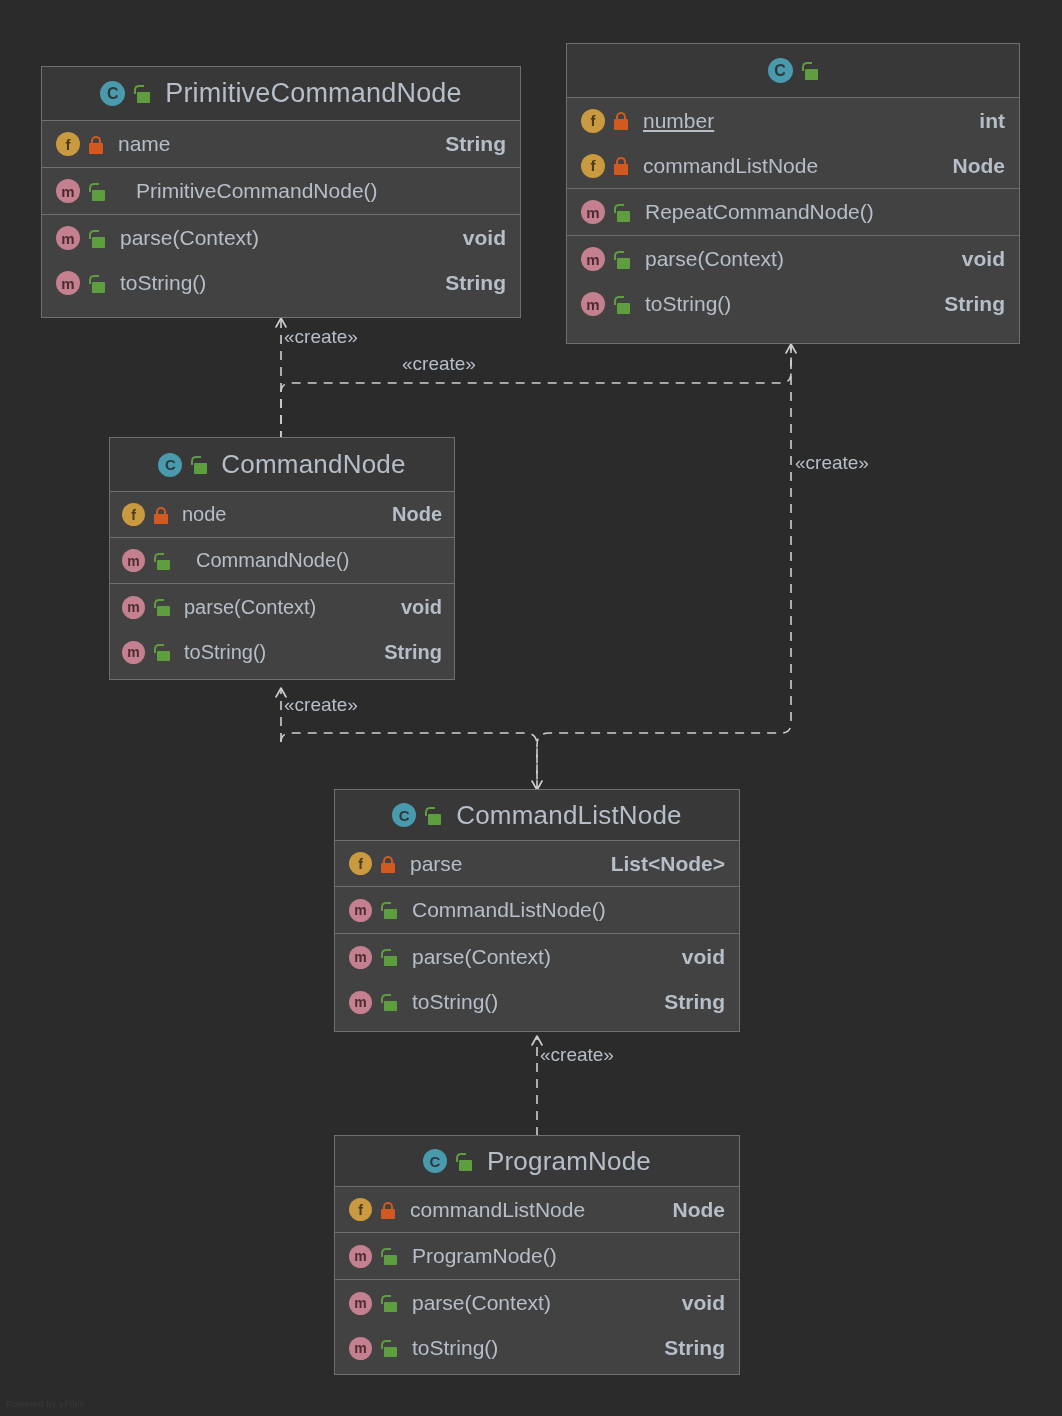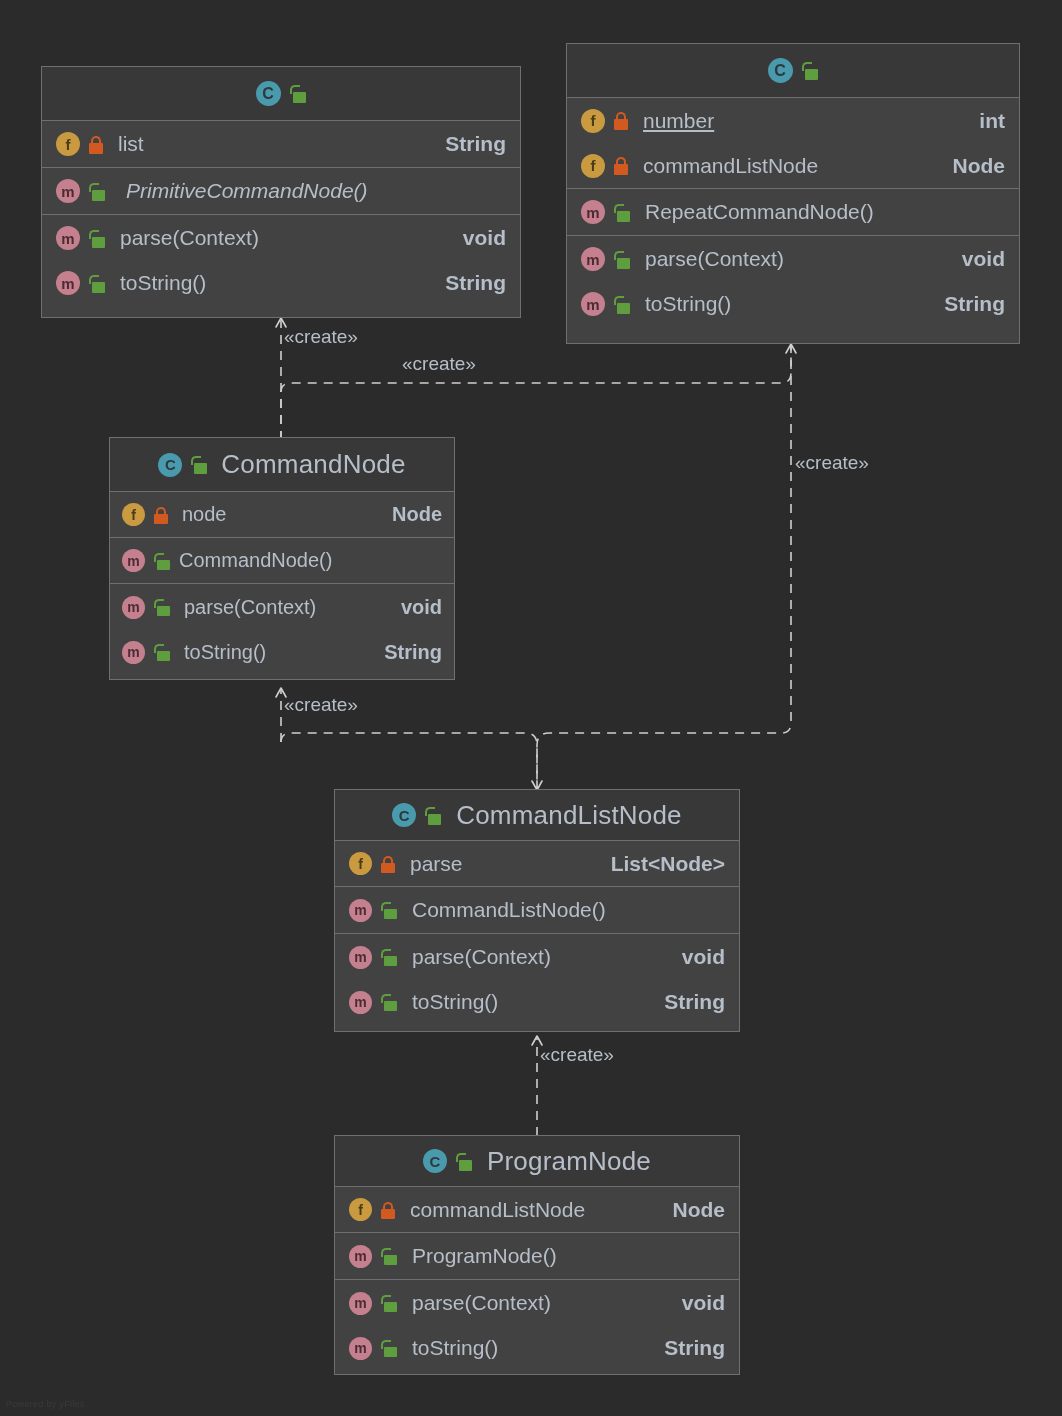--- a/index.html
+++ b/index.html
@@ -109,43 +109,44 @@
 
   <div class="elabel" style="left:540px;top:1044px;font-size:19px;">«create»</div>
 
   <div class="uml" style="left:41px;top:66px;width:480px;height:252px;">
     <div class="hdr center" style="height:54px;padding:0 14px;">
       <span class="badge cls" style="width:25px;height:25px;font-size:16px;">C</span>
       <span class="lock pub" style="width:17px;height:19px;margin-left:9px;">
         <span class="body" style="width:13px;height:11px;left:3px;"></span>
         <span class="sh" style="width:10px;height:9px;left:0px;top:1px;"></span>
       </span>
+      <span class="title" style="font-size:27px;margin-left:14px;">PrimitiveCommandNode</span>
     </div>
 
     <div class="sect">
       <div class="row" style="height:46px;padding:0 14px;font-size:21px;">
         <span class="badge fld" style="width:24px;height:24px;font-size:15px;">f</span>
         <span class="lock prv" style="width:15px;height:19px;margin-left:9px;">
           <span class="body" style="width:14px;height:11px;left:0px;"></span>
           <span class="sh" style="width:10px;height:9px;left:2px;top:1px;"></span>
         </span>
-        <span class="nm" style="margin-left:14px;">list</span>
-        <span class="sp"></span>
-        <span class="ty">String</span>
-      </div>
-    </div>
-
-    <div class="sect">
-      <div class="row" style="height:46px;padding:0 14px;font-size:21px;">
-        <span class="badge mth" style="width:24px;height:24px;font-size:15px;">m</span>
-        <span class="lock pub" style="width:17px;height:19px;margin-left:9px;">
-          <span class="body" style="width:13px;height:11px;left:3px;"></span>
-          <span class="sh" style="width:10px;height:9px;left:0px;top:1px;"></span>
-        </span>
-        <span class="nm" style="margin-left:20px;font-style:italic;">PrimitiveCommandNode()</span>
+        <span class="nm" style="margin-left:14px;">name</span>
+        <span class="sp"></span>
+        <span class="ty">String</span>
+      </div>
+    </div>
+
+    <div class="sect">
+      <div class="row" style="height:46px;padding:0 14px;font-size:21px;">
+        <span class="badge mth" style="width:24px;height:24px;font-size:15px;">m</span>
+        <span class="lock pub" style="width:17px;height:19px;margin-left:9px;">
+          <span class="body" style="width:13px;height:11px;left:3px;"></span>
+          <span class="sh" style="width:10px;height:9px;left:0px;top:1px;"></span>
+        </span>
+        <span class="nm" style="margin-left:30px;">PrimitiveCommandNode()</span>
         <span class="sp"></span>
       </div>
     </div>
 
     <div class="sect last">
       <div class="row" style="height:46px;padding:0 14px;font-size:21px;">
         <span class="badge mth" style="width:24px;height:24px;font-size:15px;">m</span>
         <span class="lock pub" style="width:17px;height:19px;margin-left:9px;">
           <span class="body" style="width:13px;height:11px;left:3px;"></span>
           <span class="sh" style="width:10px;height:9px;left:0px;top:1px;"></span>
@@ -258,21 +259,21 @@
       </div>
     </div>
 
     <div class="sect">
       <div class="row" style="height:45px;padding:0 12px;font-size:20px;">
         <span class="badge mth" style="width:23px;height:23px;font-size:14px;">m</span>
         <span class="lock pub" style="width:17px;height:18px;margin-left:9px;">
           <span class="body" style="width:13px;height:10px;left:3px;"></span>
           <span class="sh" style="width:10px;height:9px;left:0px;top:1px;"></span>
         </span>
-        <span class="nm" style="margin-left:8px;">CommandNode()</span>
+        <span class="nm" style="margin-left:25px;">CommandNode()</span>
         <span class="sp"></span>
       </div>
     </div>
 
     <div class="sect last">
       <div class="row" style="height:46px;padding:0 12px;font-size:20px;">
         <span class="badge mth" style="width:23px;height:23px;font-size:14px;">m</span>
         <span class="lock pub" style="width:17px;height:18px;margin-left:9px;">
           <span class="body" style="width:13px;height:10px;left:3px;"></span>
           <span class="sh" style="width:10px;height:9px;left:0px;top:1px;"></span>

